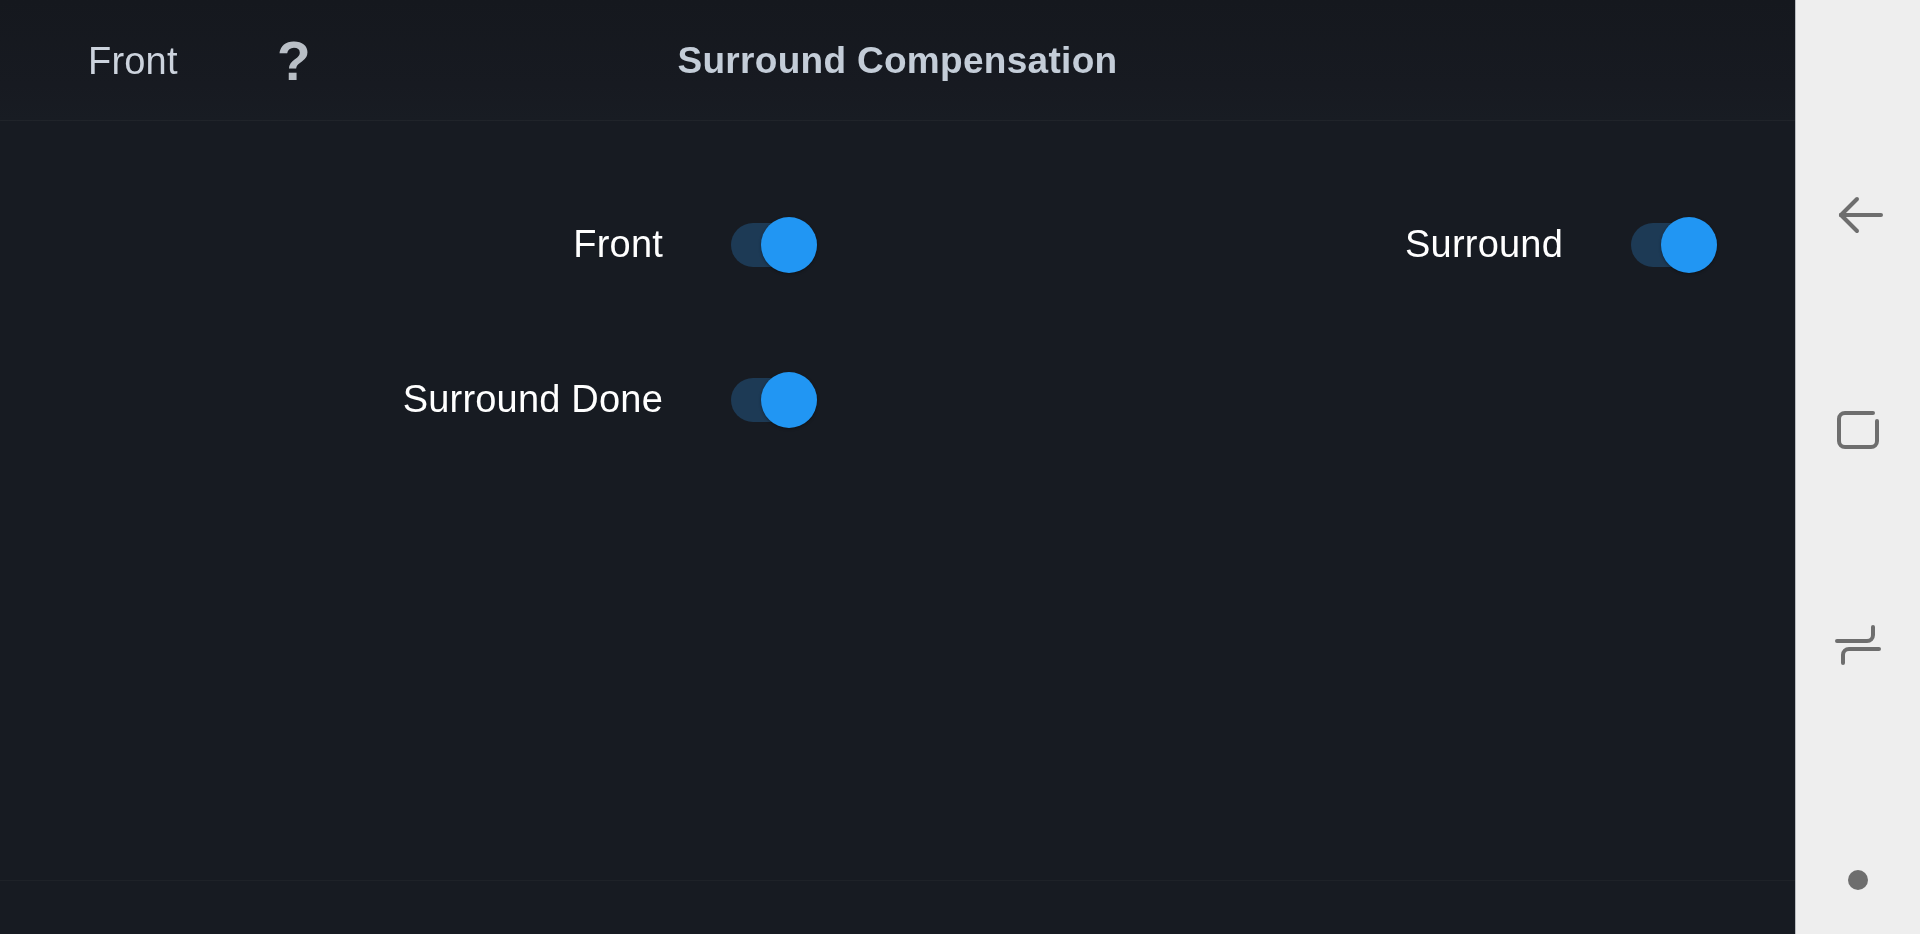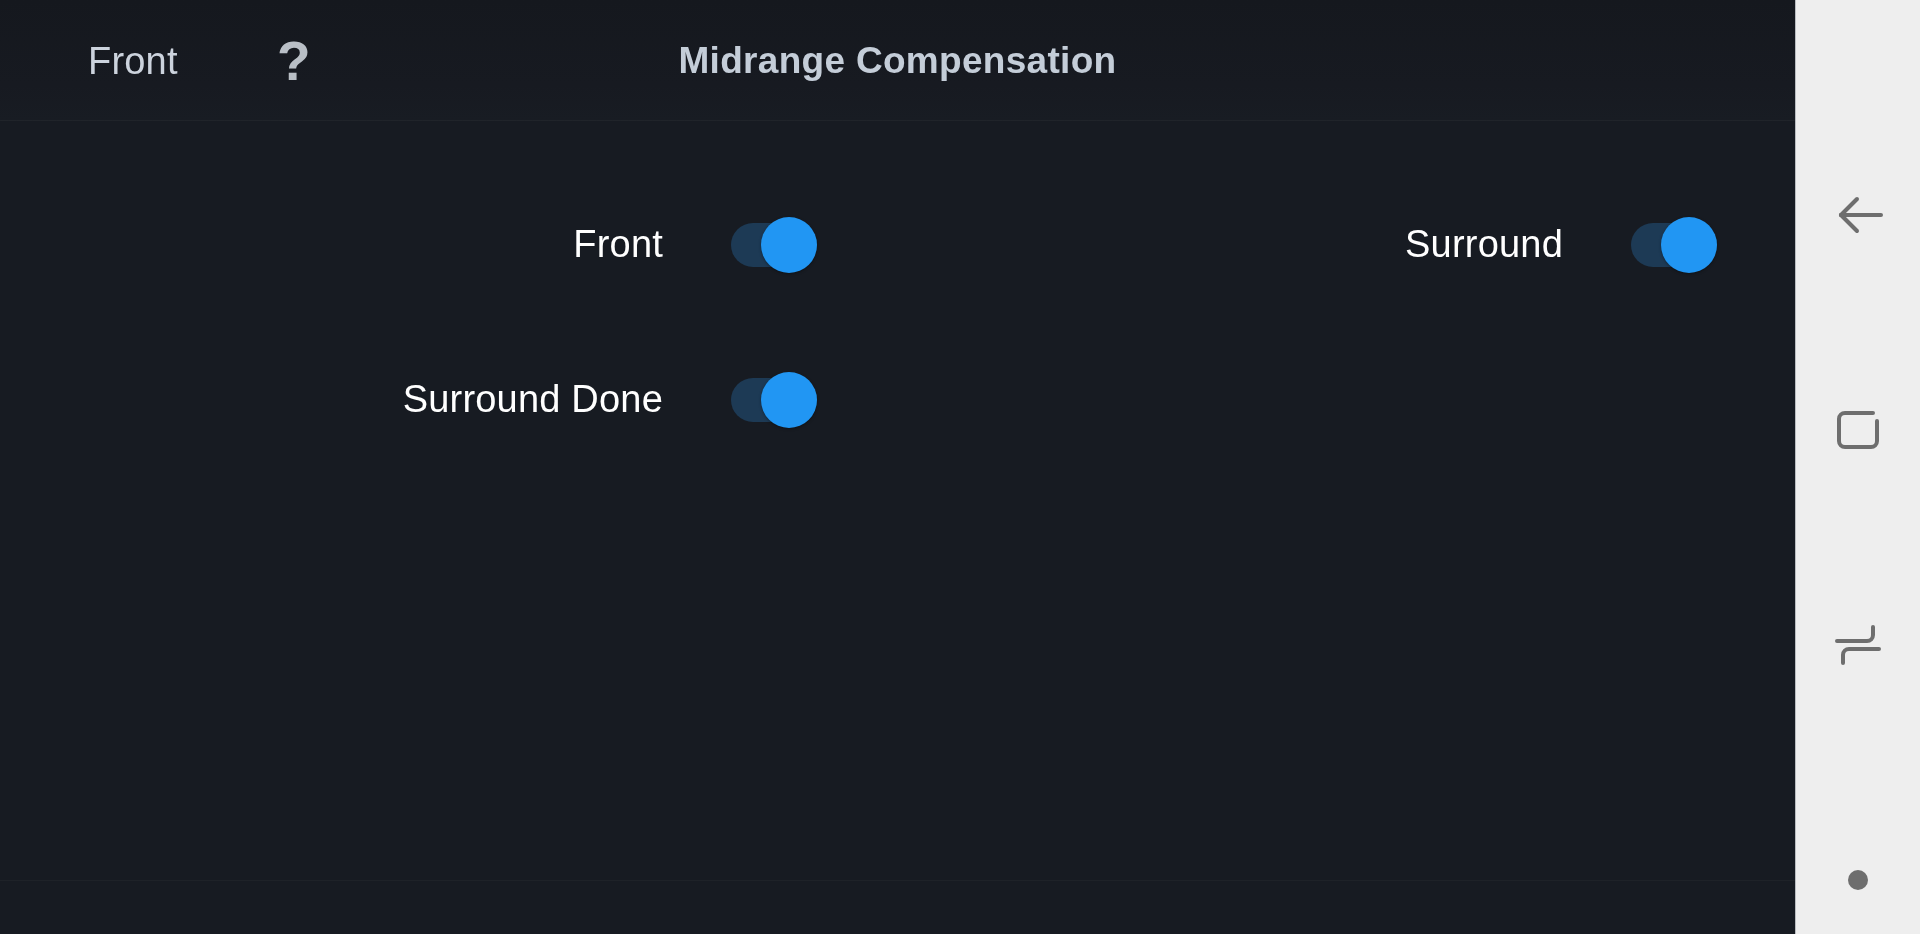--- a/index.html
+++ b/index.html
@@ -212,21 +212,21 @@
 
 <div id="screen">
 
   <div id="app">
 
     <div class="header">
       <div class="done-btn">Front</div>
 
       <div class="help-btn">?</div>
 
-      <div class="header-title">Midrange Compensation</div>
+      <div class="header-title">Surround Compensation</div>
     </div>
 
     <div class="body">
       <div class="grid">
 
         <div class="setting-row col-left">
           <span class="setting-label">Front</span>
           <span class="switch" data-on="true">
             <span class="track"></span>
             <span class="knob"></span>

